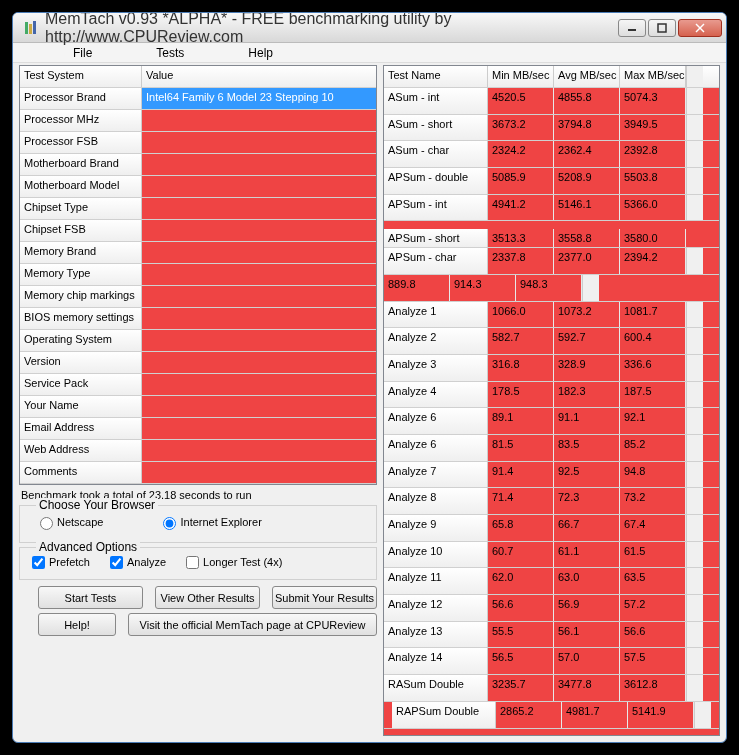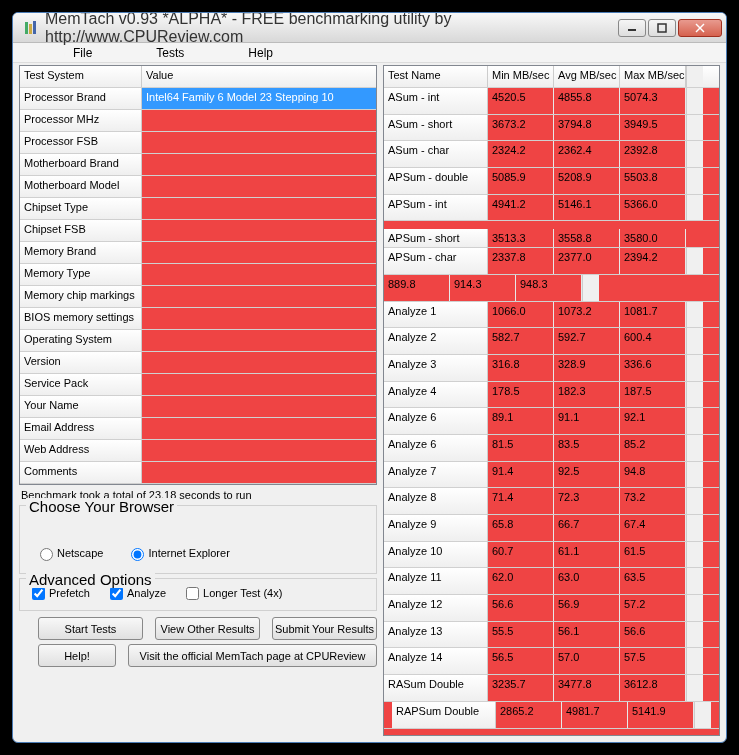--- a/index.html
+++ b/index.html
@@ -25,22 +25,22 @@
 .left-c1 { width: 122px; background: linear-gradient(to bottom,#fff,#efefef); border-right: 1px solid #ccc; }
 .grid-header .left-c1 { background: linear-gradient(to bottom,#fff,#efefef); }
 .left-c2 { flex: 1; }
 .selected { background: #3399ff; color: #fff; }
 .right-c1 { width: 104px; background: linear-gradient(to bottom,#fff,#efefef); border-right: 1px solid #ccc; }
 .grid-header .right-c1 { background: linear-gradient(to bottom,#fff,#efefef); }
 .right-c2, .right-c3, .right-c4 { width: 66px; }
 .right-scroll { width: 17px; background: #f0f0f0; border-left: 1px solid #ccc; }
 .status-text { font-size: 11px; padding: 4px 2px 2px 2px; }
 .groupbox { border: 1px solid #d0d0d0; margin: 2px 0; padding: 6px 8px 8px 8px; position: relative; font-size: 11px; }
-.groupbox-title { position: absolute; top: -8px; left: 6px; background: #f0f0f0; padding: 0 3px; font-size: 15px; }
-.radio-row { display: flex; gap: 28px; padding: 4px 12px; margin-top: 31px; }
+.groupbox-title { position: absolute; top: -8px; left: 16px; background: #f0f0f0; padding: 0 3px; font-size: 12px; }
+.radio-row { display: flex; gap: 60px; padding: 4px 12px; }
 .check-row { display: flex; gap: 20px; padding: 2px 4px; align-items: center; }
 .btn-row { display: flex; gap: 12px; margin-top: 4px; padding-left: 19px; }
 .btn { flex: 1; height: 23px; background: linear-gradient(to bottom,#f8f8f8,#e0e0e0); border: 1px solid #888; border-radius: 3px; font-size: 11px; display: flex; align-items: center; justify-content: center; }
 .btn.small { flex: 0 0 78px; }
 input[type=radio], input[type=checkbox] { margin: 0 4px 0 0; vertical-align: middle; }
 label { font-size: 11px; }
 .right-grid-body { overflow: hidden; }
 </style>
 </head>
 <body>

